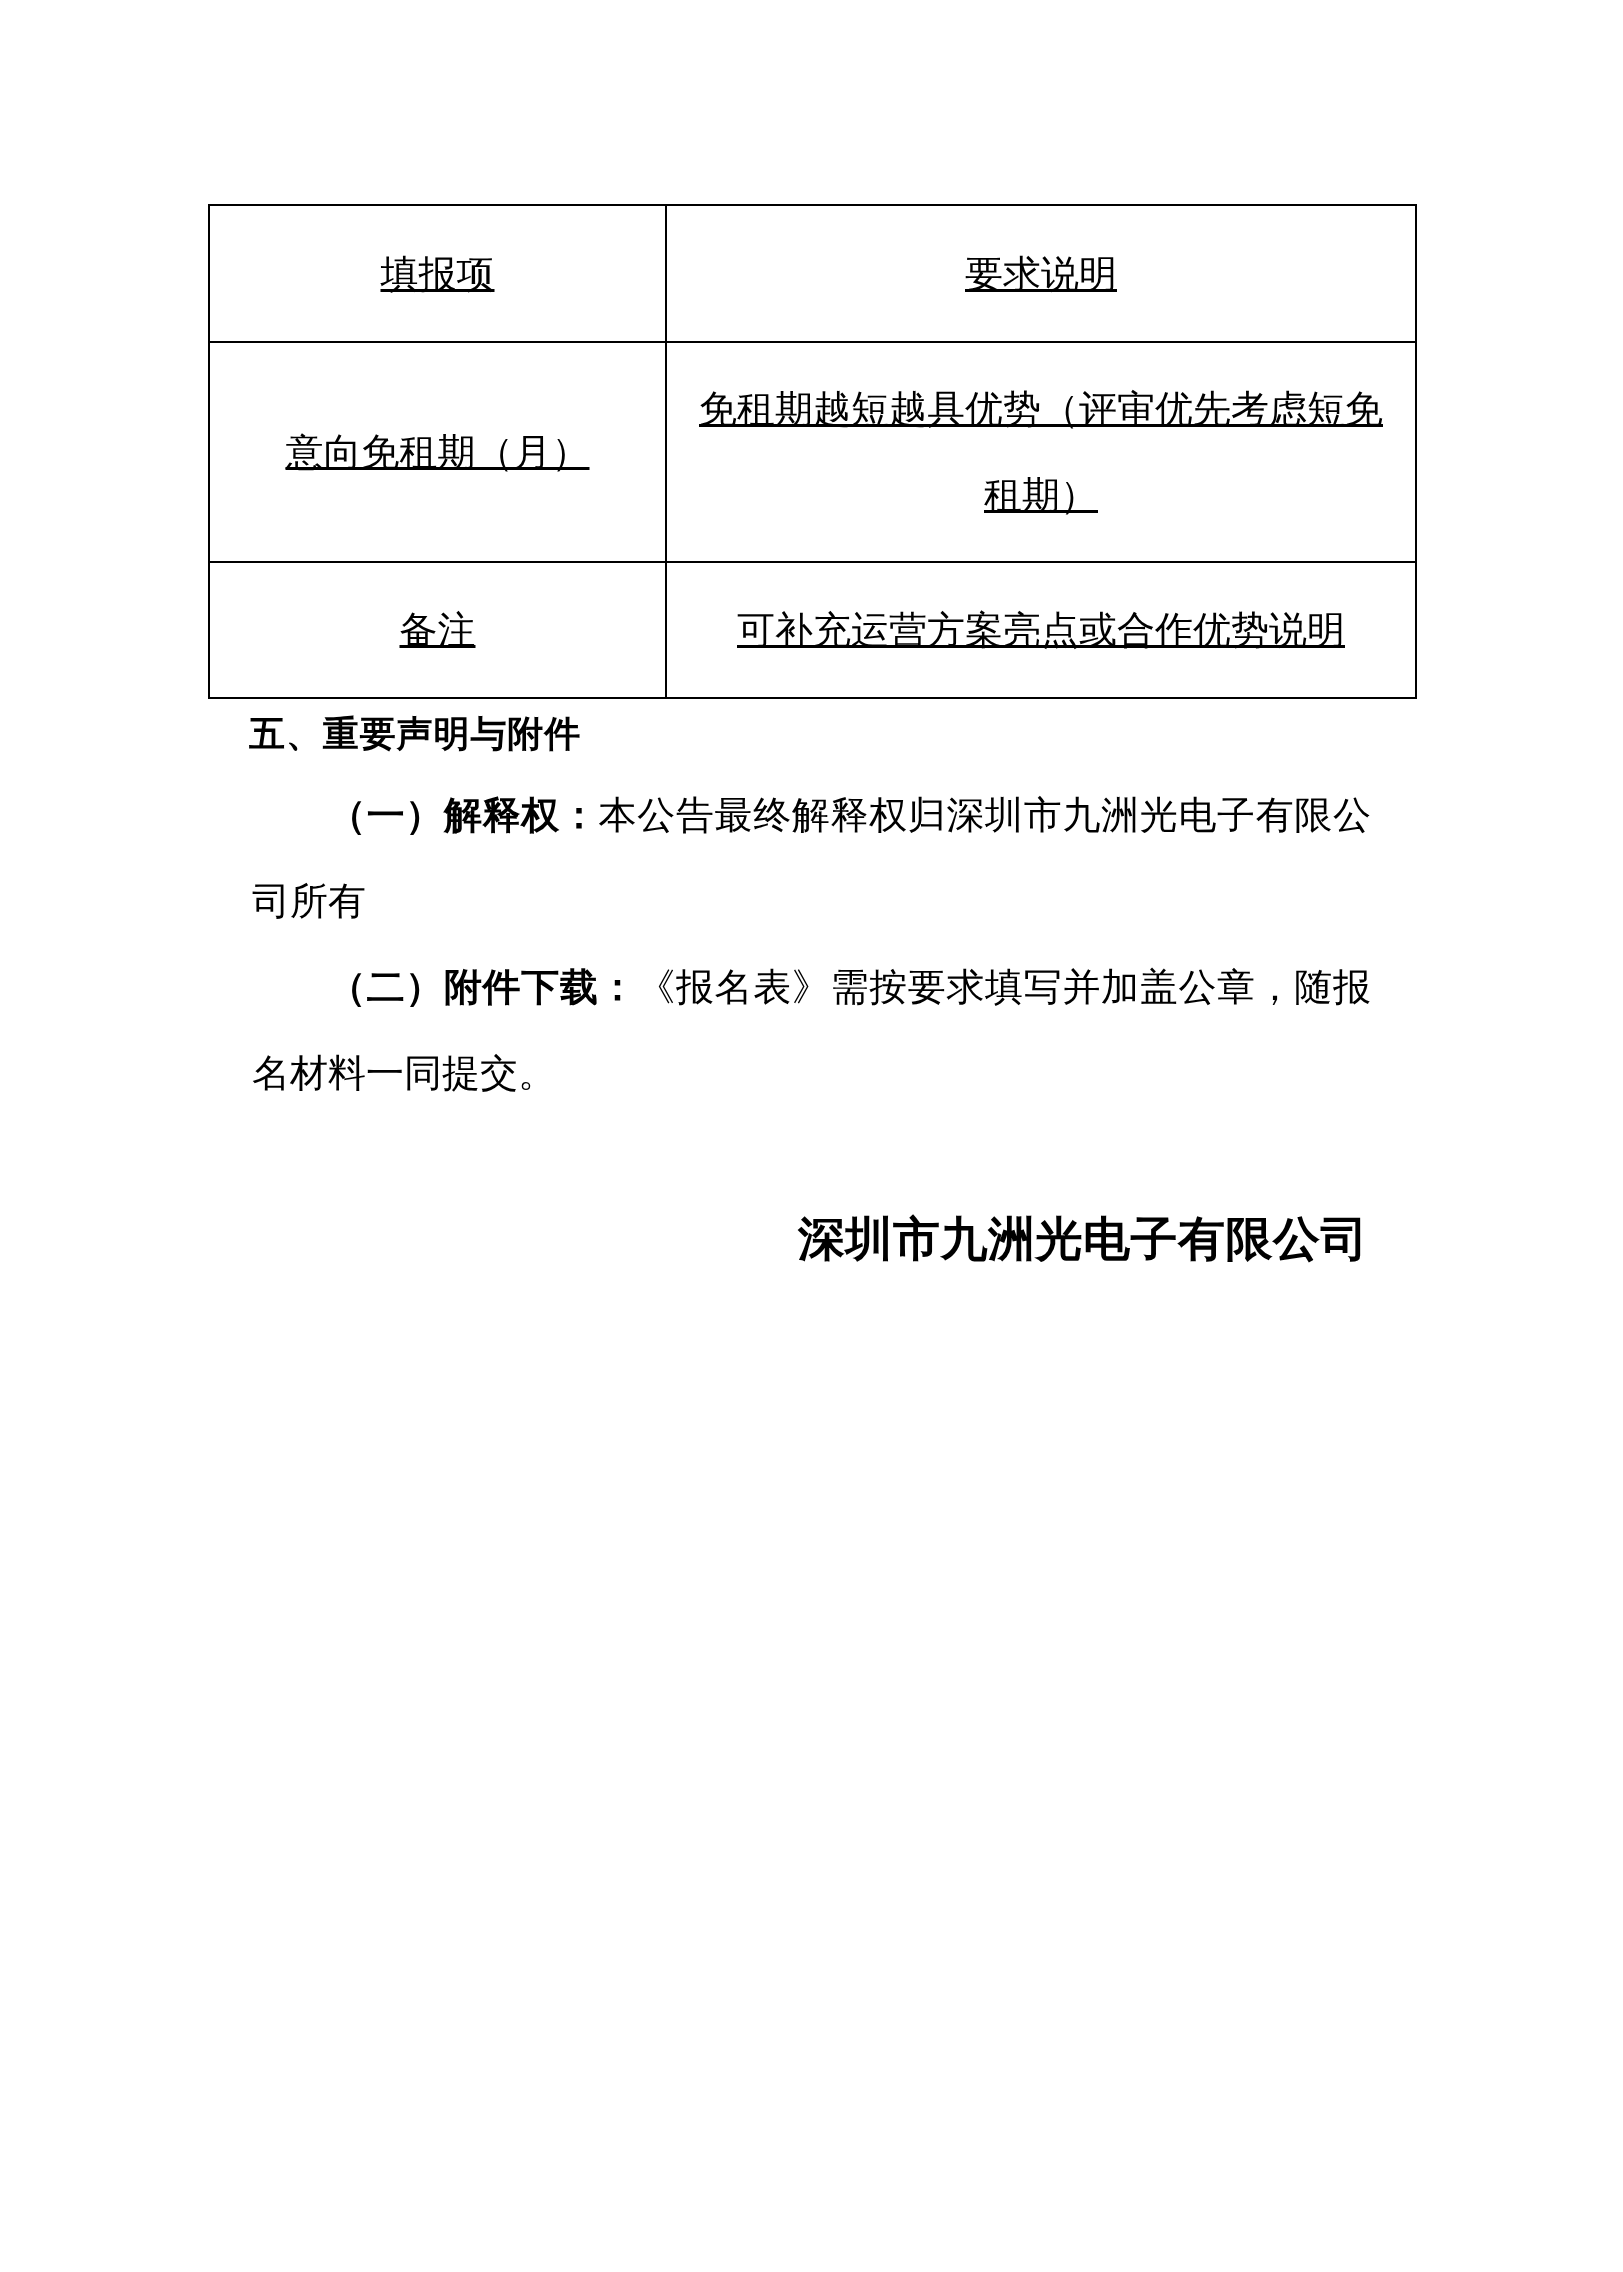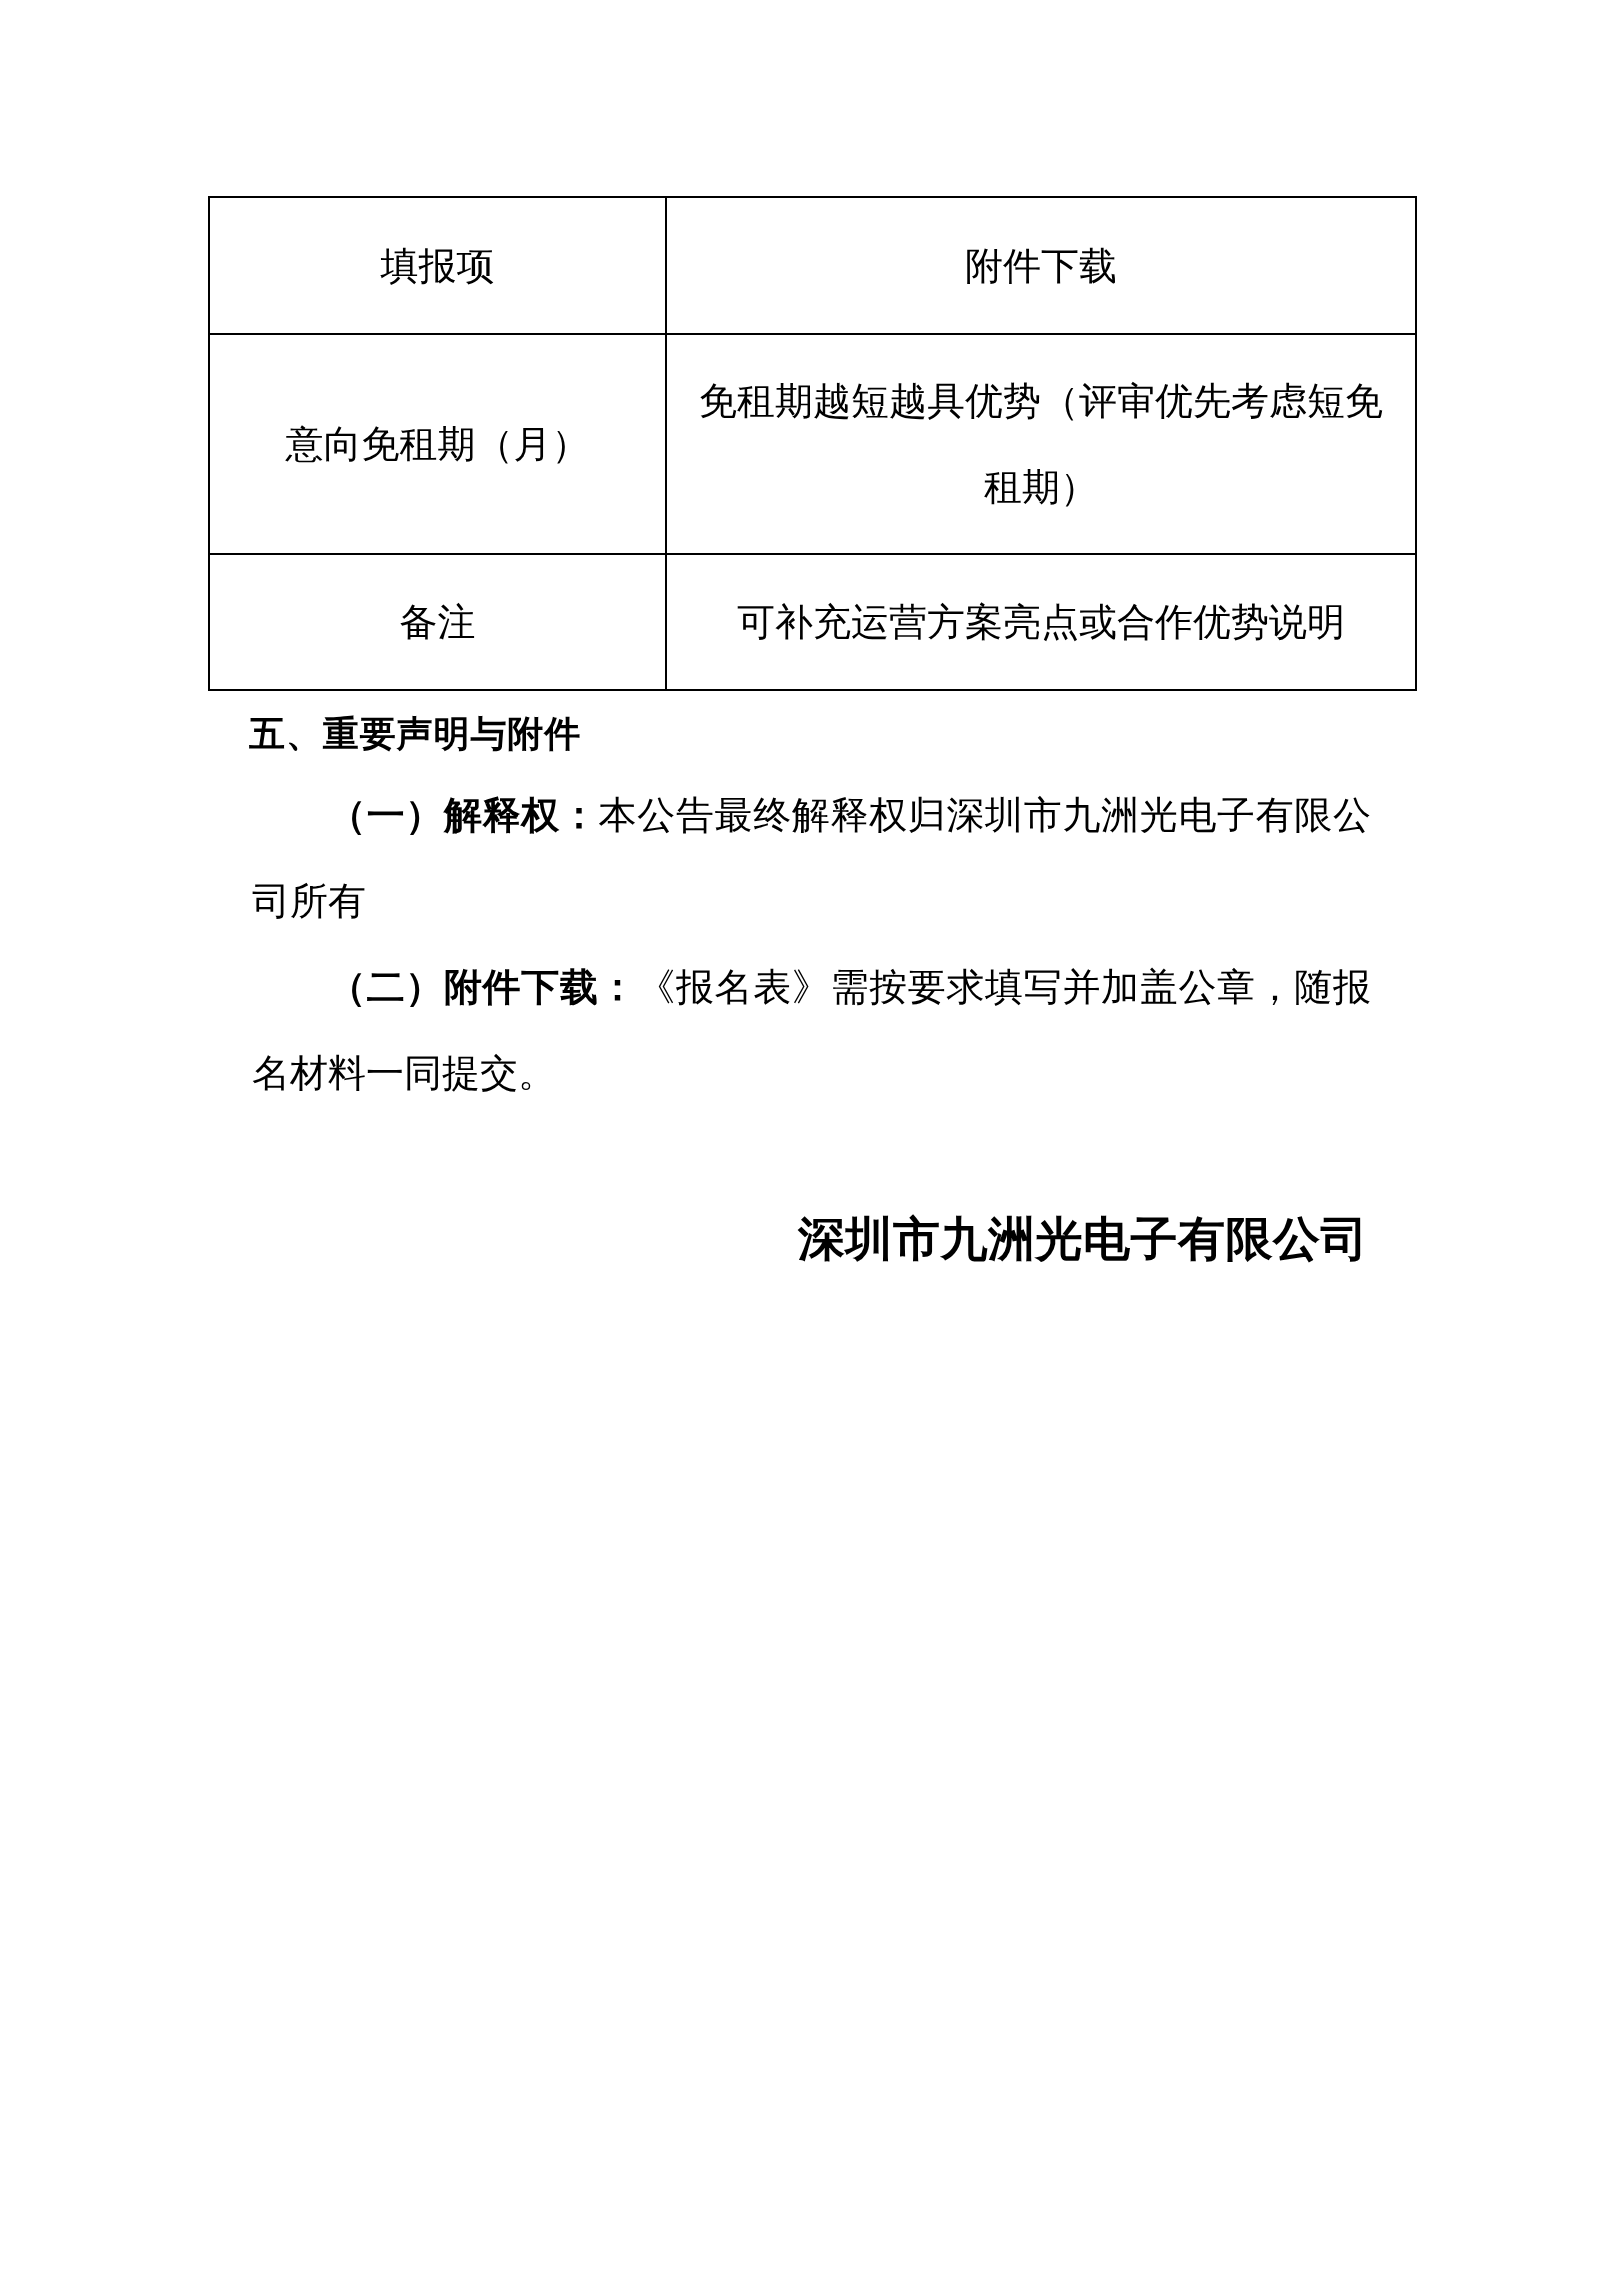--- a/index.html
+++ b/index.html
@@ -11,24 +11,25 @@
     background: #ffffff;
     color: #000000;
     font-family: "Liberation Serif", "DejaVu Serif", serif;
     overflow: hidden;
   }
 
   
   table.doc-table {
     position: absolute;
     left: 208px;
-    top: 196px;
+    top: 204px;
     width: 1207px;
     border-collapse: collapse;
     table-layout: fixed;
+    text-decoration: underline;
   }
   table.doc-table th,
   table.doc-table td {
     border: 2.3px solid #000000;
     text-align: center;
     vertical-align: middle;
     font-size: 38px;
     line-height: 86px;
     font-weight: normal;
     padding: 0;
@@ -96,21 +97,21 @@
 <div class="page">
 
   <table class="doc-table">
     <colgroup>
       <col class="col-item">
       <col class="col-desc">
     </colgroup>
     <thead>
       <tr class="row-header">
         <th>填报项</th>
-        <th>附件下载</th>
+        <th>要求说明</th>
       </tr>
     </thead>
     <tbody>
       <tr class="row-rentfree">
         <td>意向免租期（月）</td>
         <td class="pre-wrap">免租期越短越具优势（评审优先考虑短免
 租期）</td>
       </tr>
       <tr class="row-remark">
         <td>备注</td>

